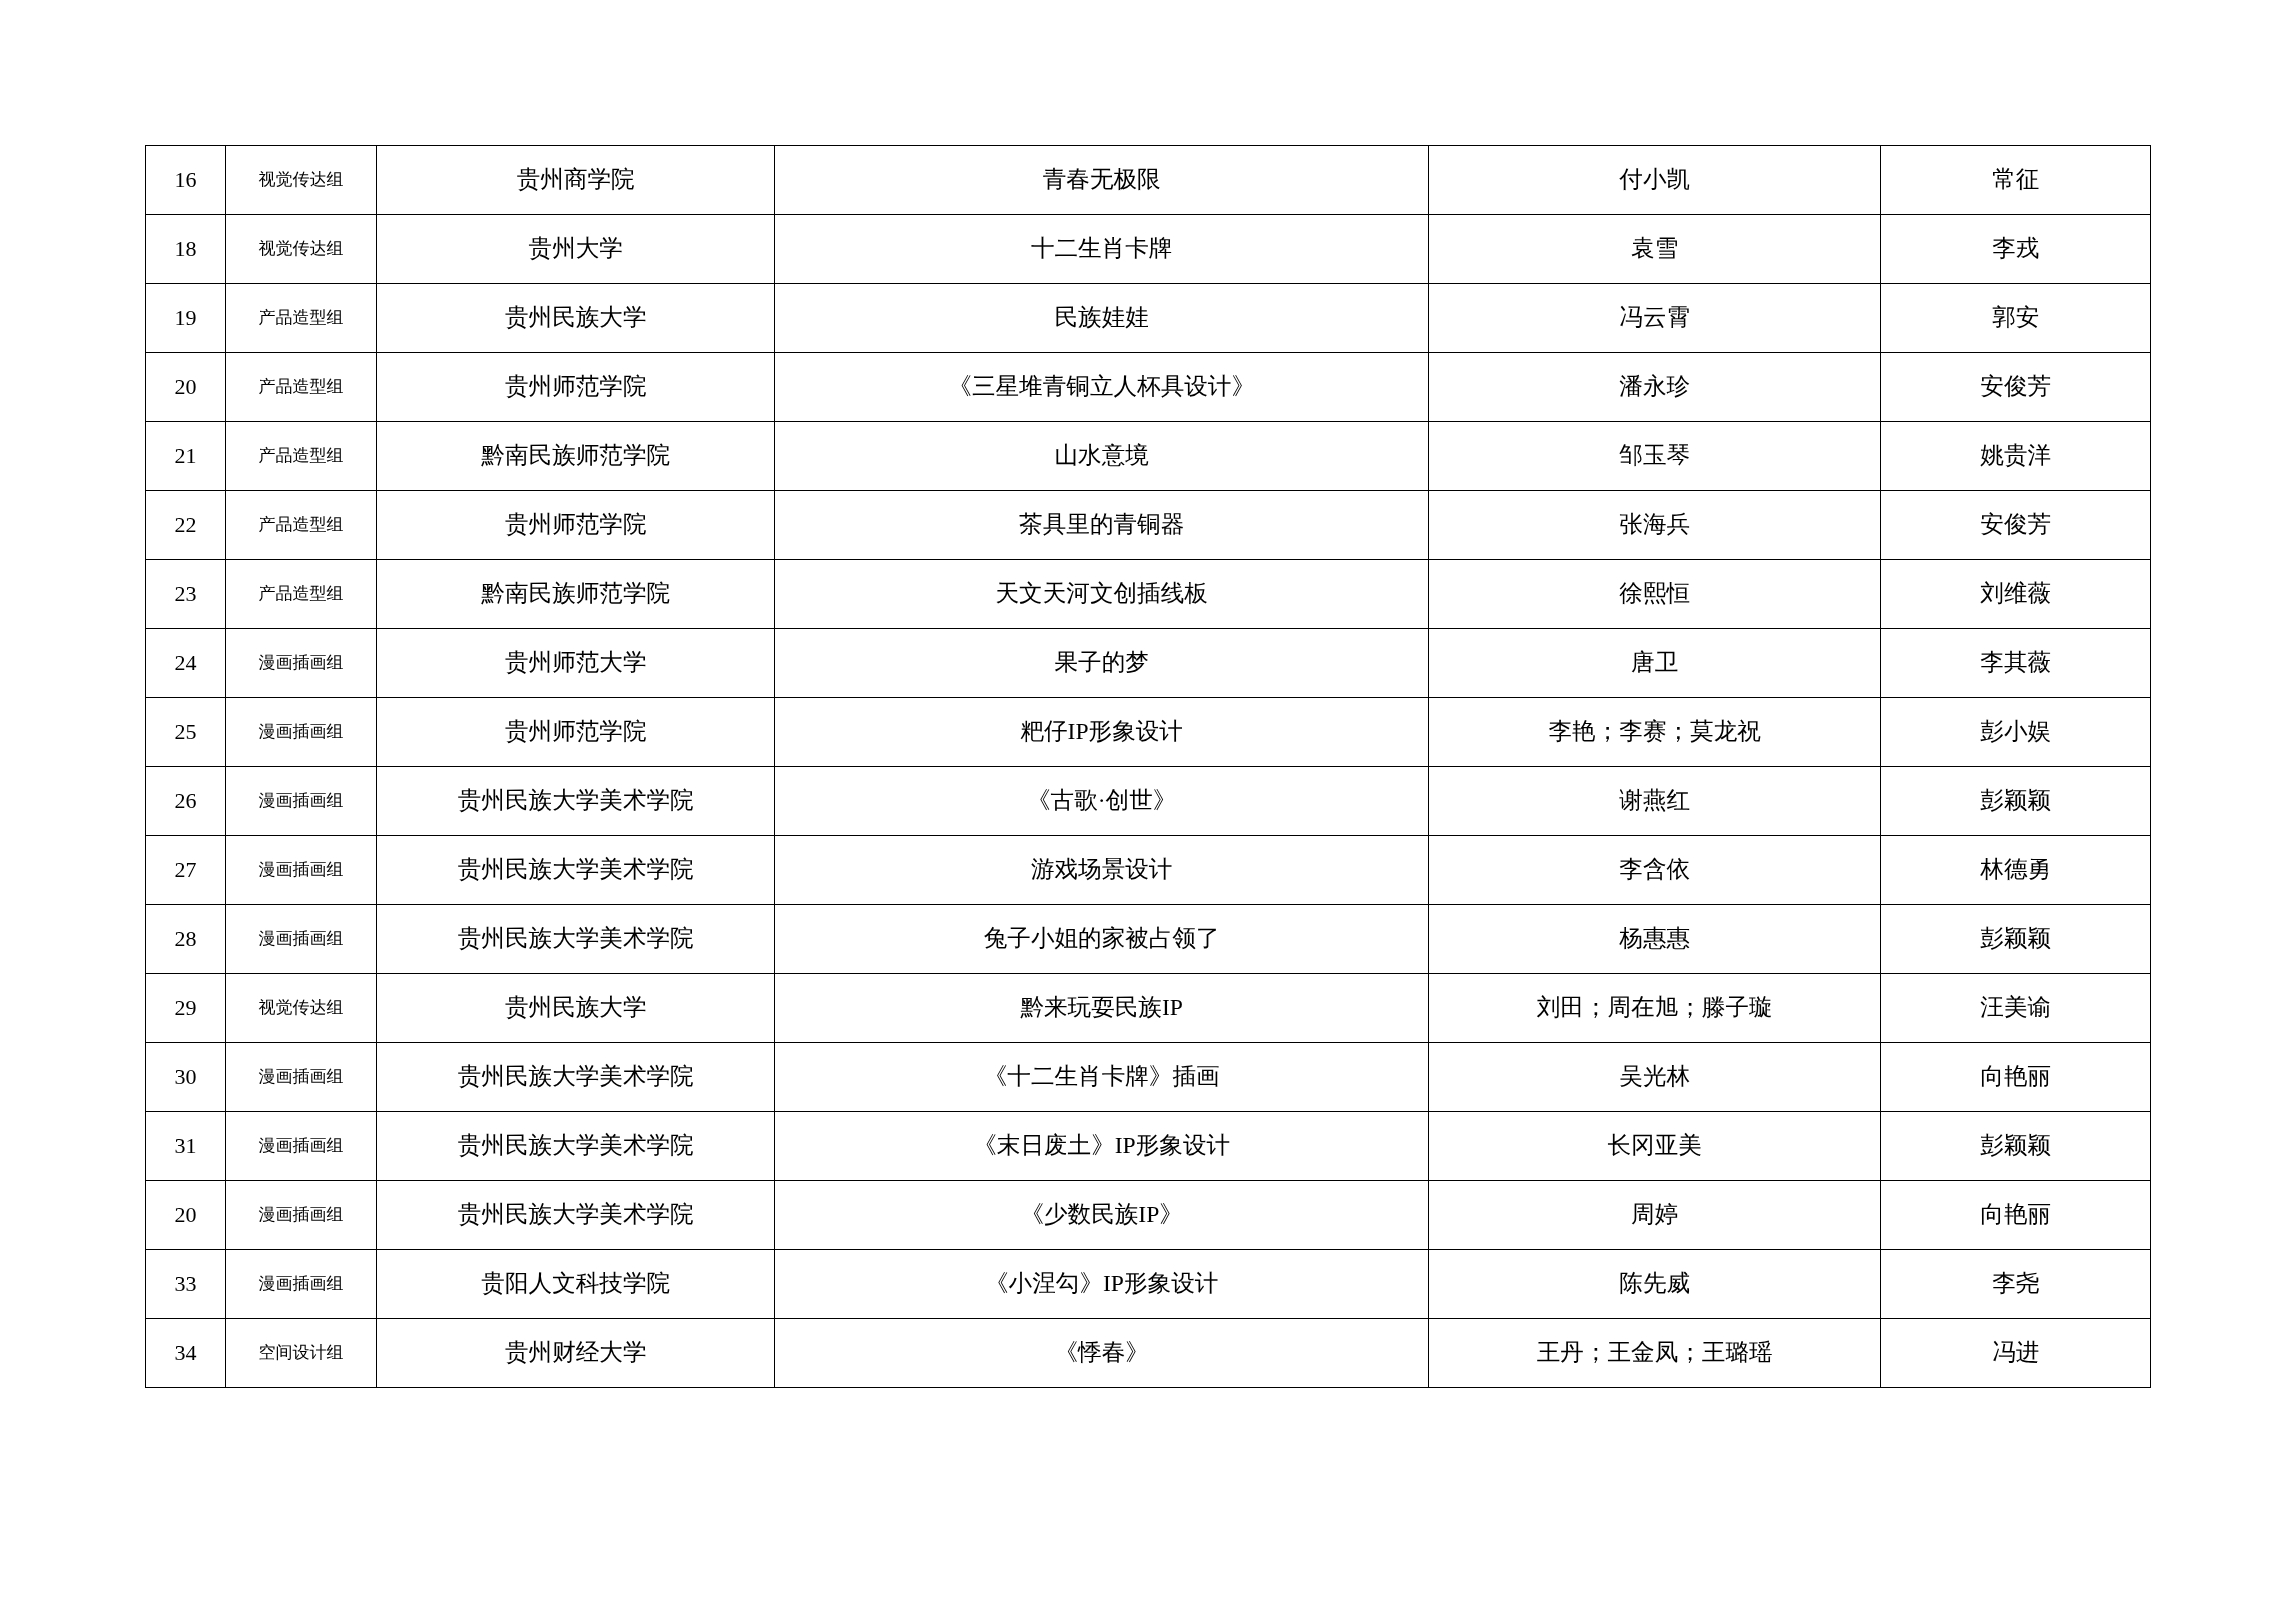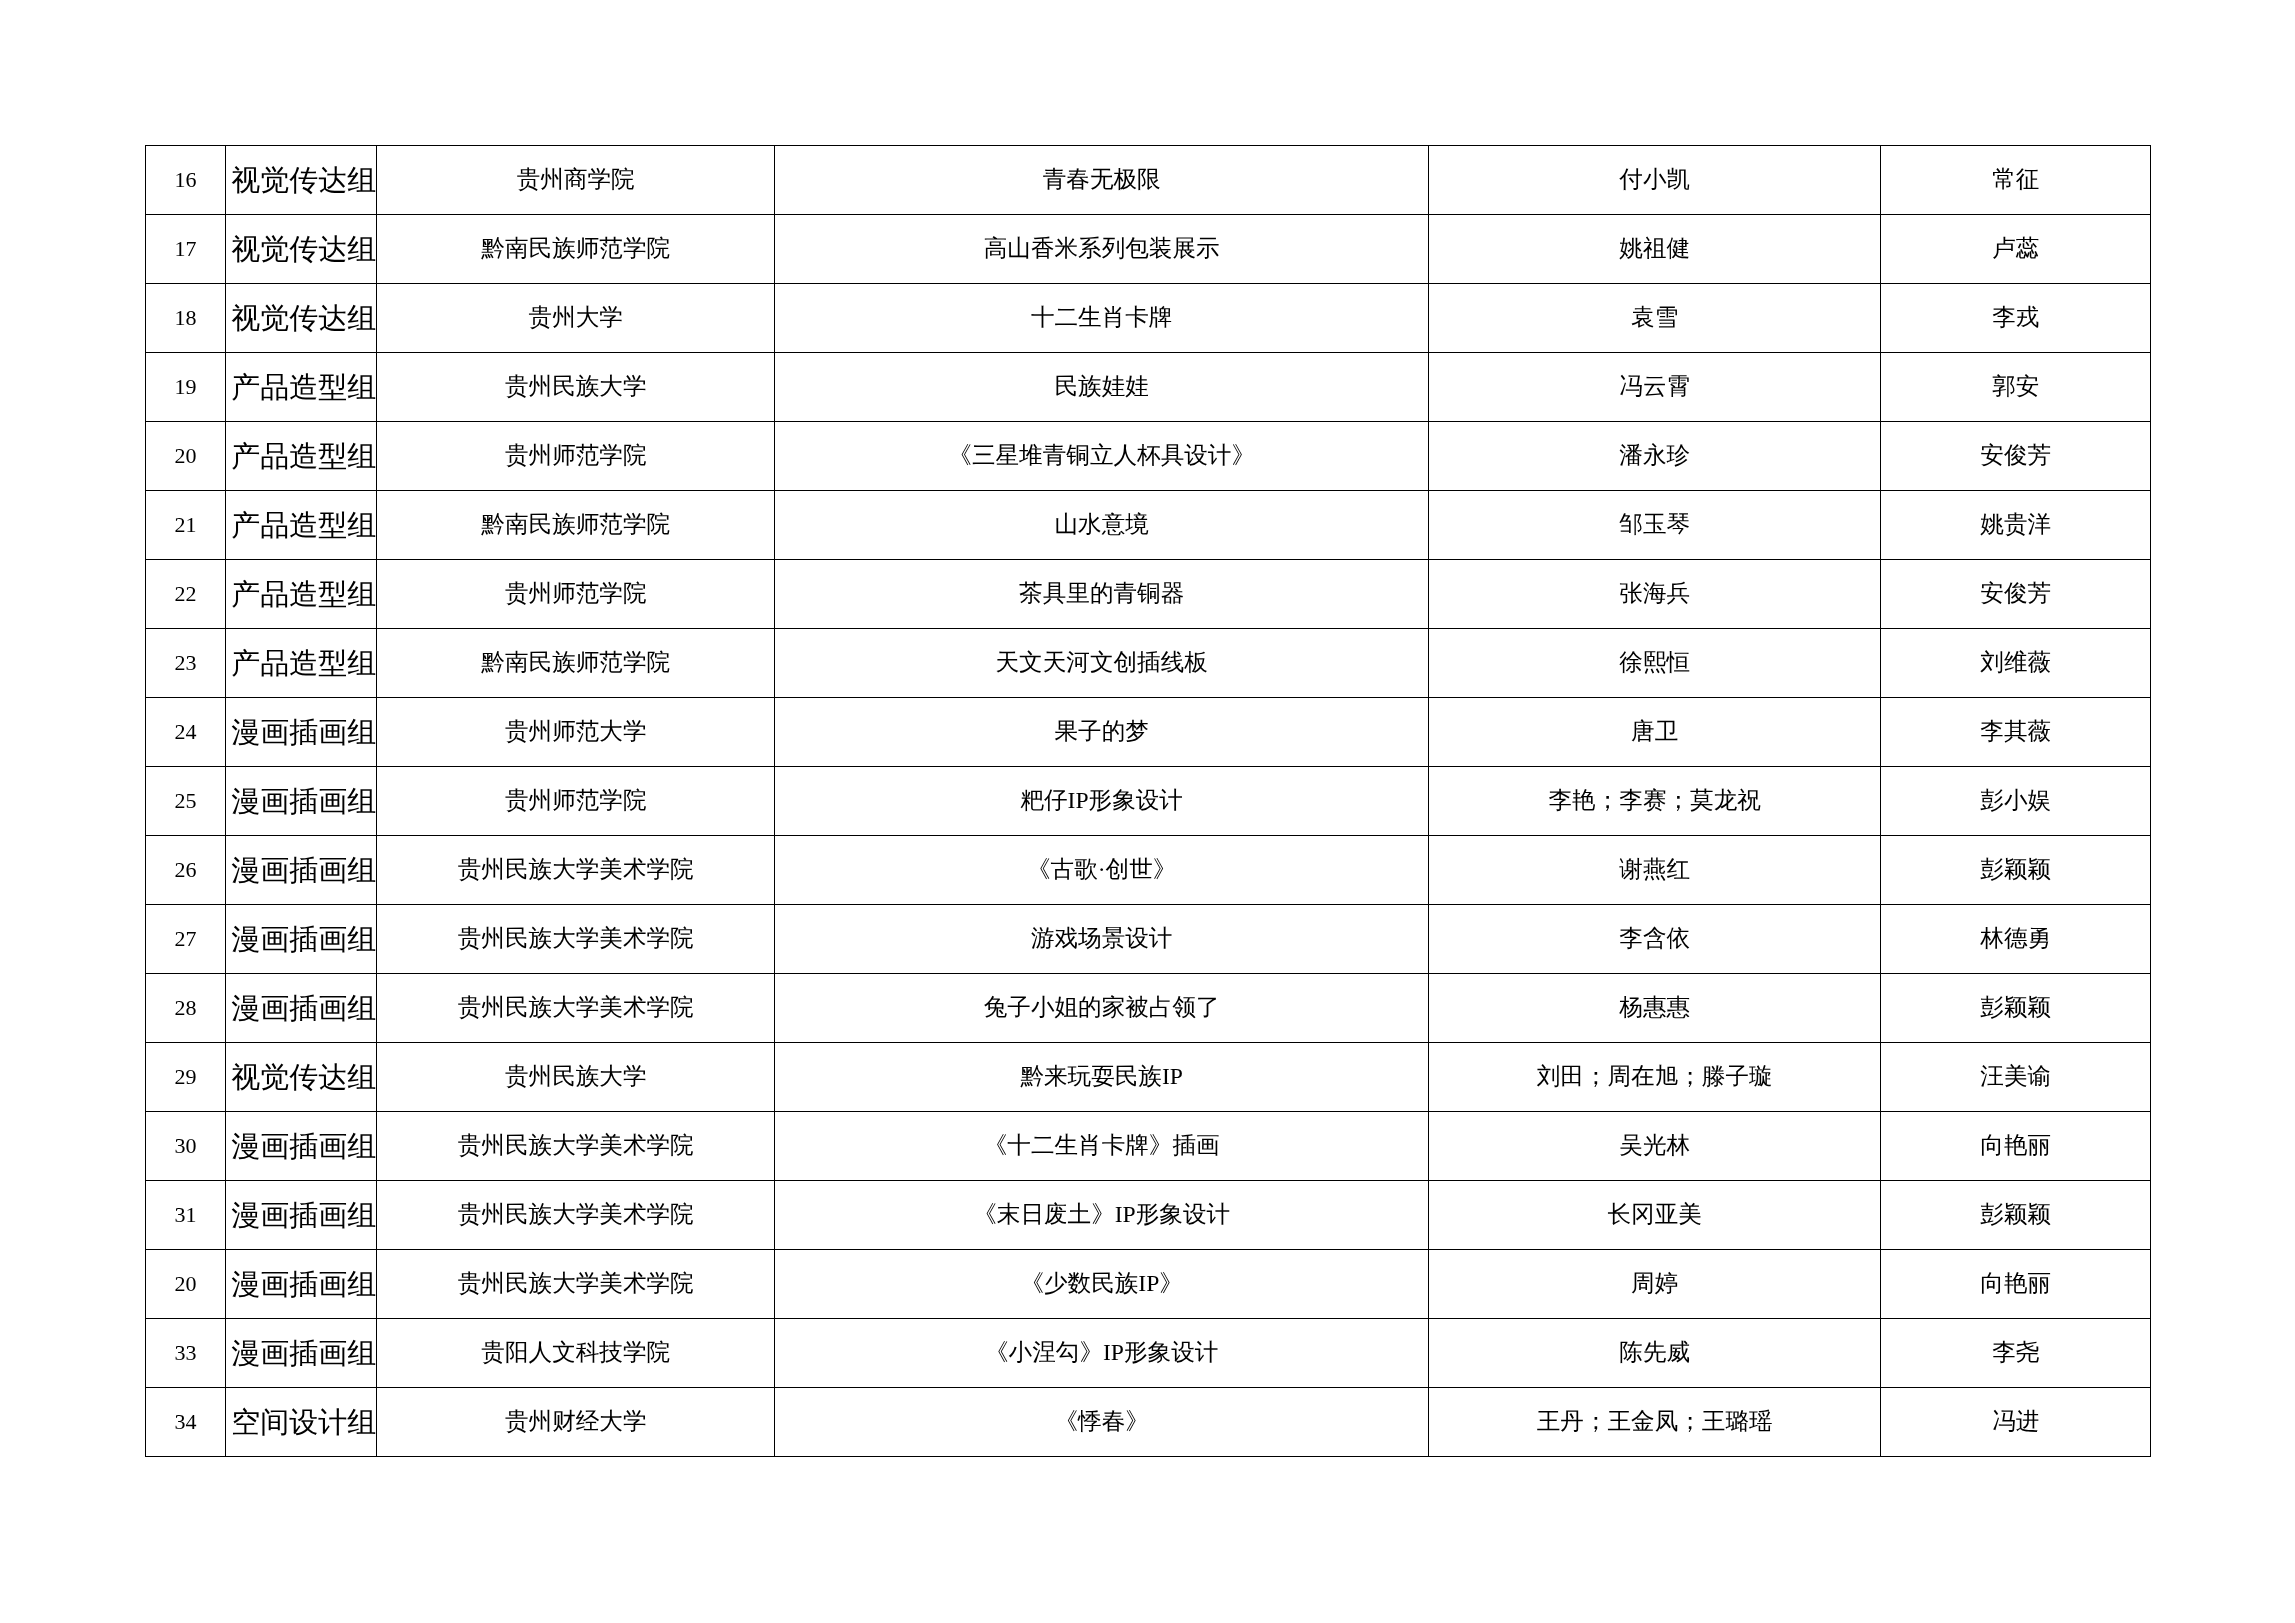--- a/index.html
+++ b/index.html
@@ -50,21 +50,21 @@
     line-height: 1.25;
     padding: 0 5.2px;
     font-family: "Liberation Serif", "DejaVu Serif", serif;
     white-space: nowrap;
     overflow: hidden;
   }
   table.entry-table td.num {
     font-size: 22px;
   }
   table.entry-table td.group {
-    font-size: 29px;
+    font-size: 17px;
   }
 </style>
 </head>
 <body>
 
 <div class="page">
   <div class="table-wrap">
     <table class="entry-table">
       <colgroup>
         <col class="c-no">
@@ -77,28 +77,20 @@
       <tbody>
         <tr>
           <td class="num">16</td>
           <td class="group">视觉传达组</td>
           <td>贵州商学院</td>
           <td>青春无极限</td>
           <td>付小凯</td>
           <td>常征</td>
         </tr>
         <tr>
-          <td class="num">17</td>
-          <td class="group">视觉传达组</td>
-          <td>黔南民族师范学院</td>
-          <td>高山香米系列包装展示</td>
-          <td>姚祖健</td>
-          <td>卢蕊</td>
-        </tr>
-        <tr>
           <td class="num">18</td>
           <td class="group">视觉传达组</td>
           <td>贵州大学</td>
           <td>十二生肖卡牌</td>
           <td>袁雪</td>
           <td>李戎</td>
         </tr>
         <tr>
           <td class="num">19</td>
           <td class="group">产品造型组</td>

